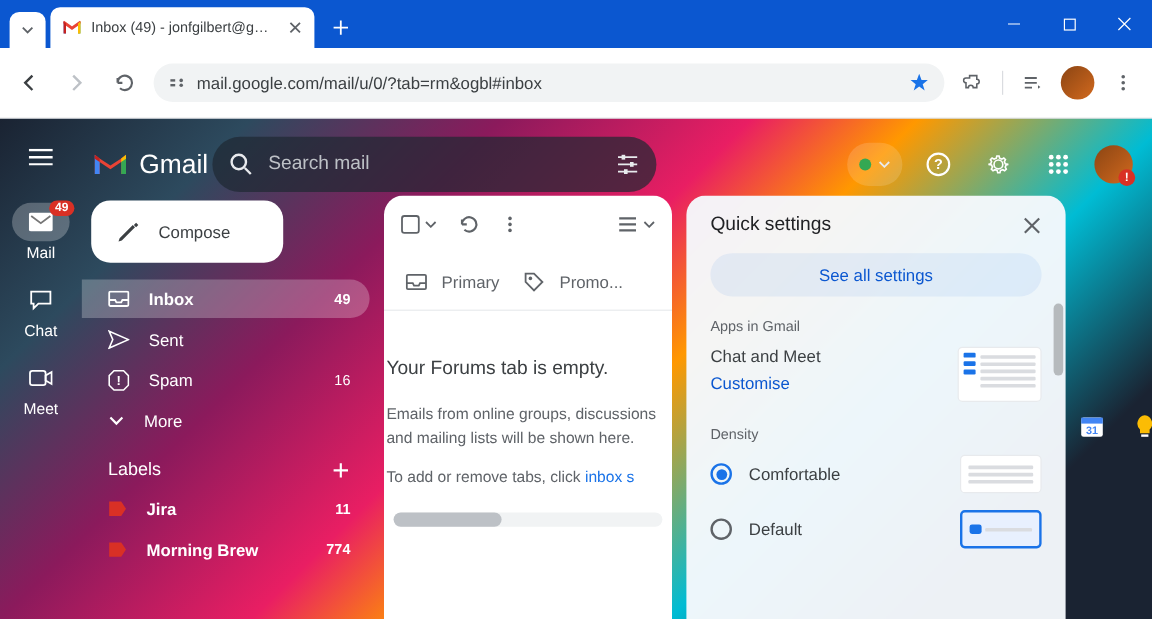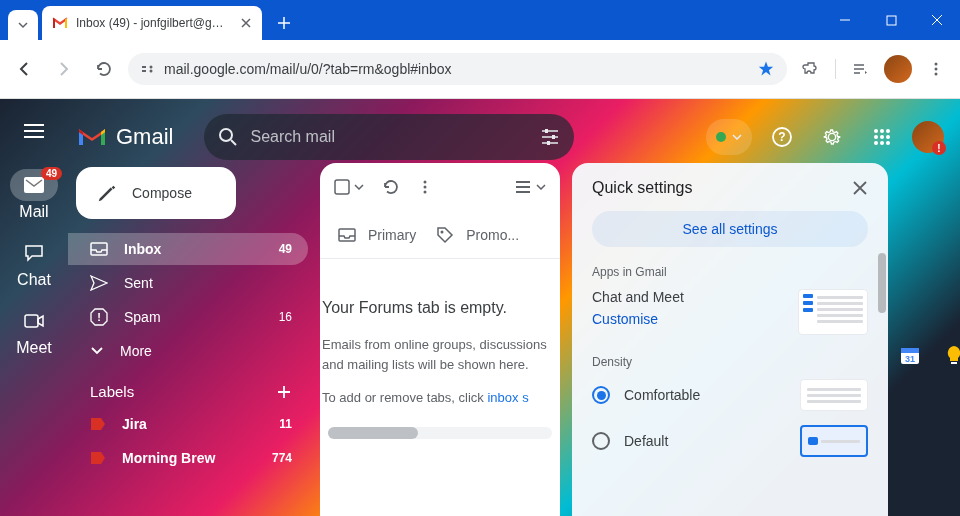--- a/index.html
+++ b/index.html
@@ -27,25 +27,25 @@
 .avatar { width: 28px; height: 28px; border-radius: 50%; background: linear-gradient(135deg, #8b4513, #d2691e); cursor: pointer; }
 
 
 .gmail-app { height: 432px; position: relative; background: linear-gradient(135deg, #1a2332 0%, #2d4a5e 15%, #8b1a5c 30%, #e91e63 45%, #ff9800 55%, #00bcd4 70%, #1a2332 85%); display: flex; }
 
 .app-rail { width: 68px; padding-top: 12px; display: flex; flex-direction: column; align-items: center; gap: 4px; position: relative; z-index: 2; }
 .hamburger { width: 40px; height: 40px; display: flex; align-items: center; justify-content: center; color: #fff; cursor: pointer; margin-bottom: 8px; }
 .rail-item { width: 56px; display: flex; flex-direction: column; align-items: center; gap: 2px; padding: 6px 0; cursor: pointer; position: relative; }
 .rail-icon { width: 32px; height: 32px; display: flex; align-items: center; justify-content: center; color: #fff; position: relative; }
 .rail-icon.active { background: rgba(255,255,255,0.25); border-radius: 16px; padding: 4px 14px; width: auto; }
-.rail-label { font-size: 16px; color: #fff; }
+.rail-label { font-size: 13px; color: #fff; }
 .rail-badge { position: absolute; top: -2px; right: -4px; background: #d93025; color: #fff; font-size: 10px; font-weight: bold; padding: 1px 5px; border-radius: 8px; }
 
 .gmail-main { flex: 1; display: flex; flex-direction: column; position: relative; z-index: 2; }
-.gmail-header { height: 64px; display: flex; align-items: center; padding: 12px 16px 0 8px; gap: 31px; }
+.gmail-header { height: 64px; display: flex; align-items: center; padding: 12px 16px 0 8px; gap: 4px; }
 .gmail-logo { display: flex; align-items: center; gap: 8px; cursor: pointer; }
 .logo-m { width: 32px; height: 24px; }
 .logo-text { font-size: 22px; color: #fff; font-weight: 400; }
 .search-box { flex: 1; max-width: 370px; height: 46px; background: rgba(30,40,50,0.7); border-radius: 24px; display: flex; align-items: center; padding: 0 14px; gap: 12px; }
 .search-box input { flex: 1; background: none; border: none; outline: none; color: #e8eaed; font-size: 16px; }
 .search-box input::placeholder { color: #bdc1c6; }
 .search-opts { color: #e8eaed; cursor: pointer; }
 .hdr-right { display: flex; align-items: center; gap: 10px; margin-left: auto; }
 .status-chip { height: 36px; padding: 0 10px; background: rgba(255,255,255,0.15); border-radius: 18px; display: flex; align-items: center; gap: 6px; cursor: pointer; }
 .status-dot { width: 10px; height: 10px; background: #34a853; border-radius: 50%; }

